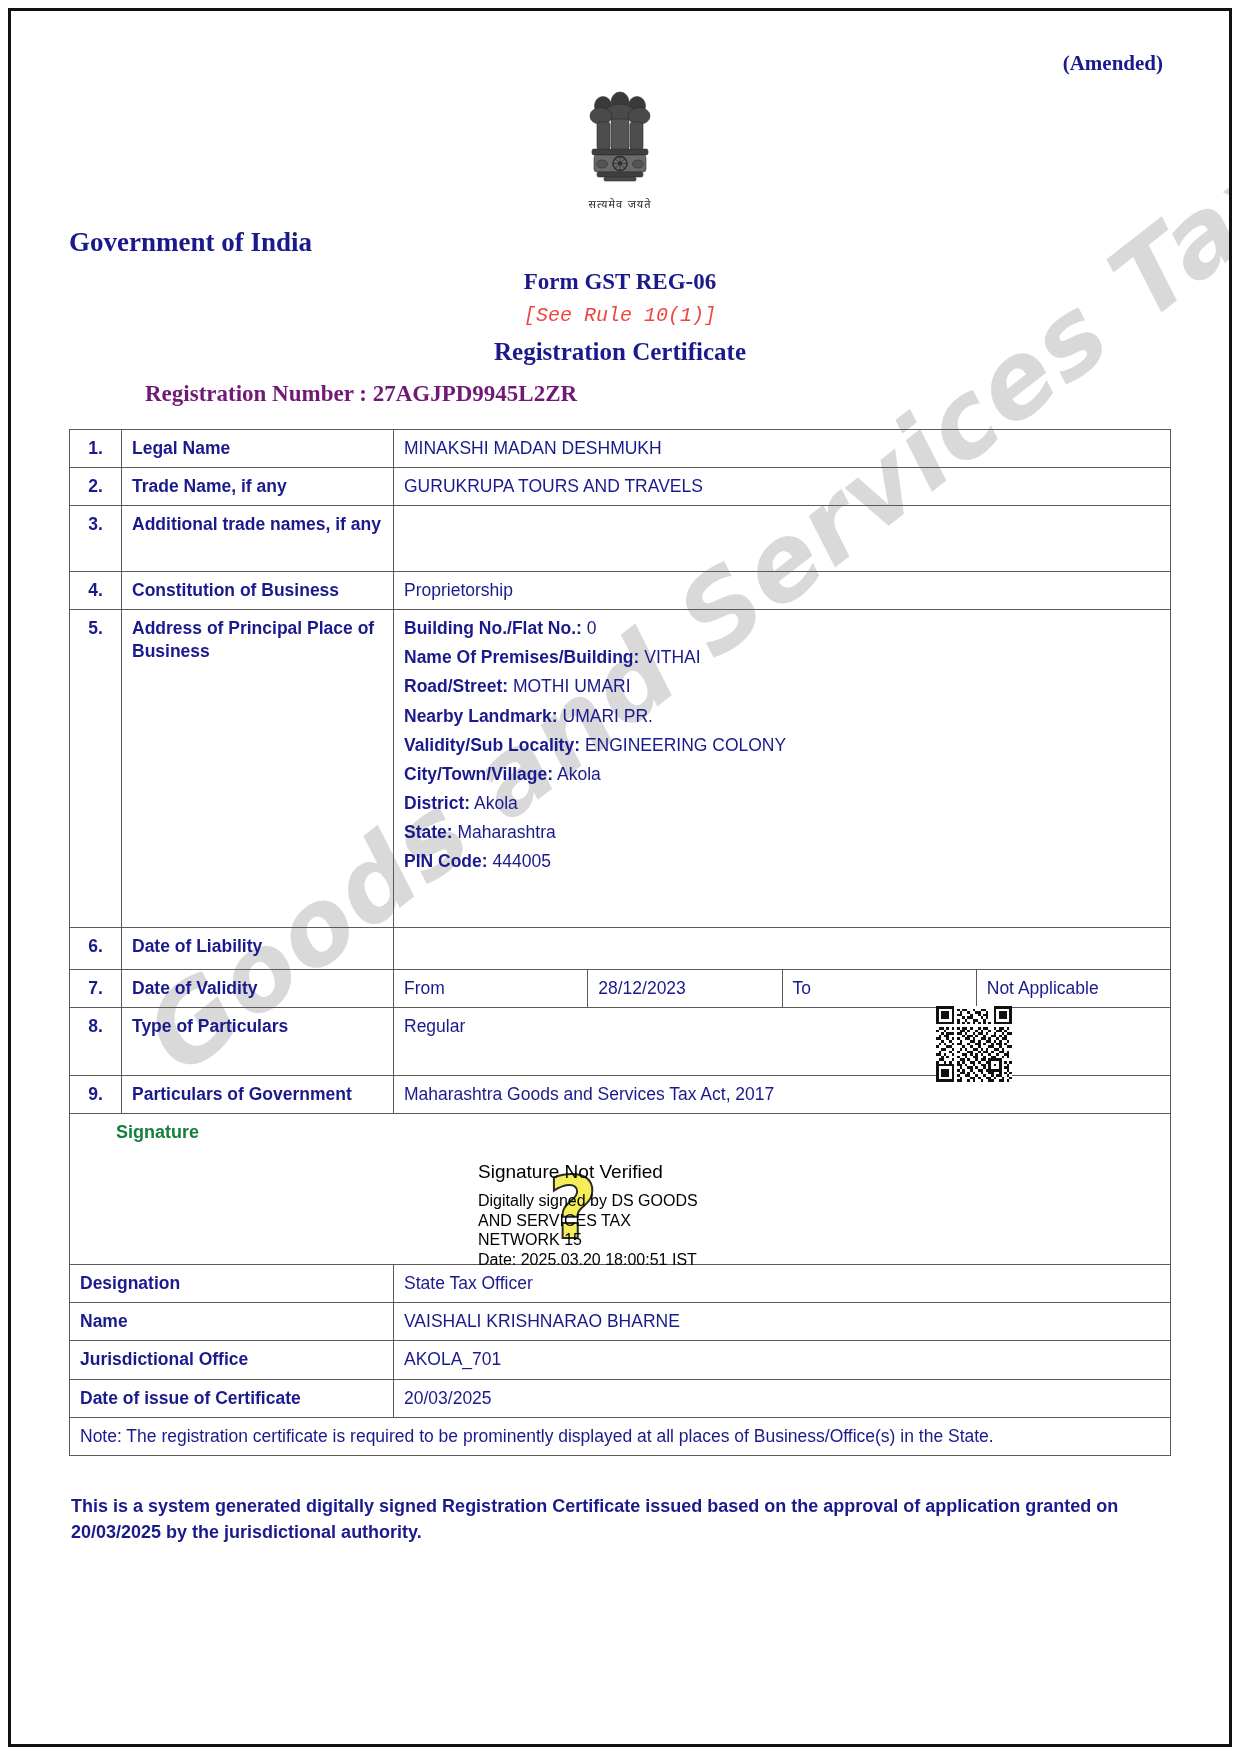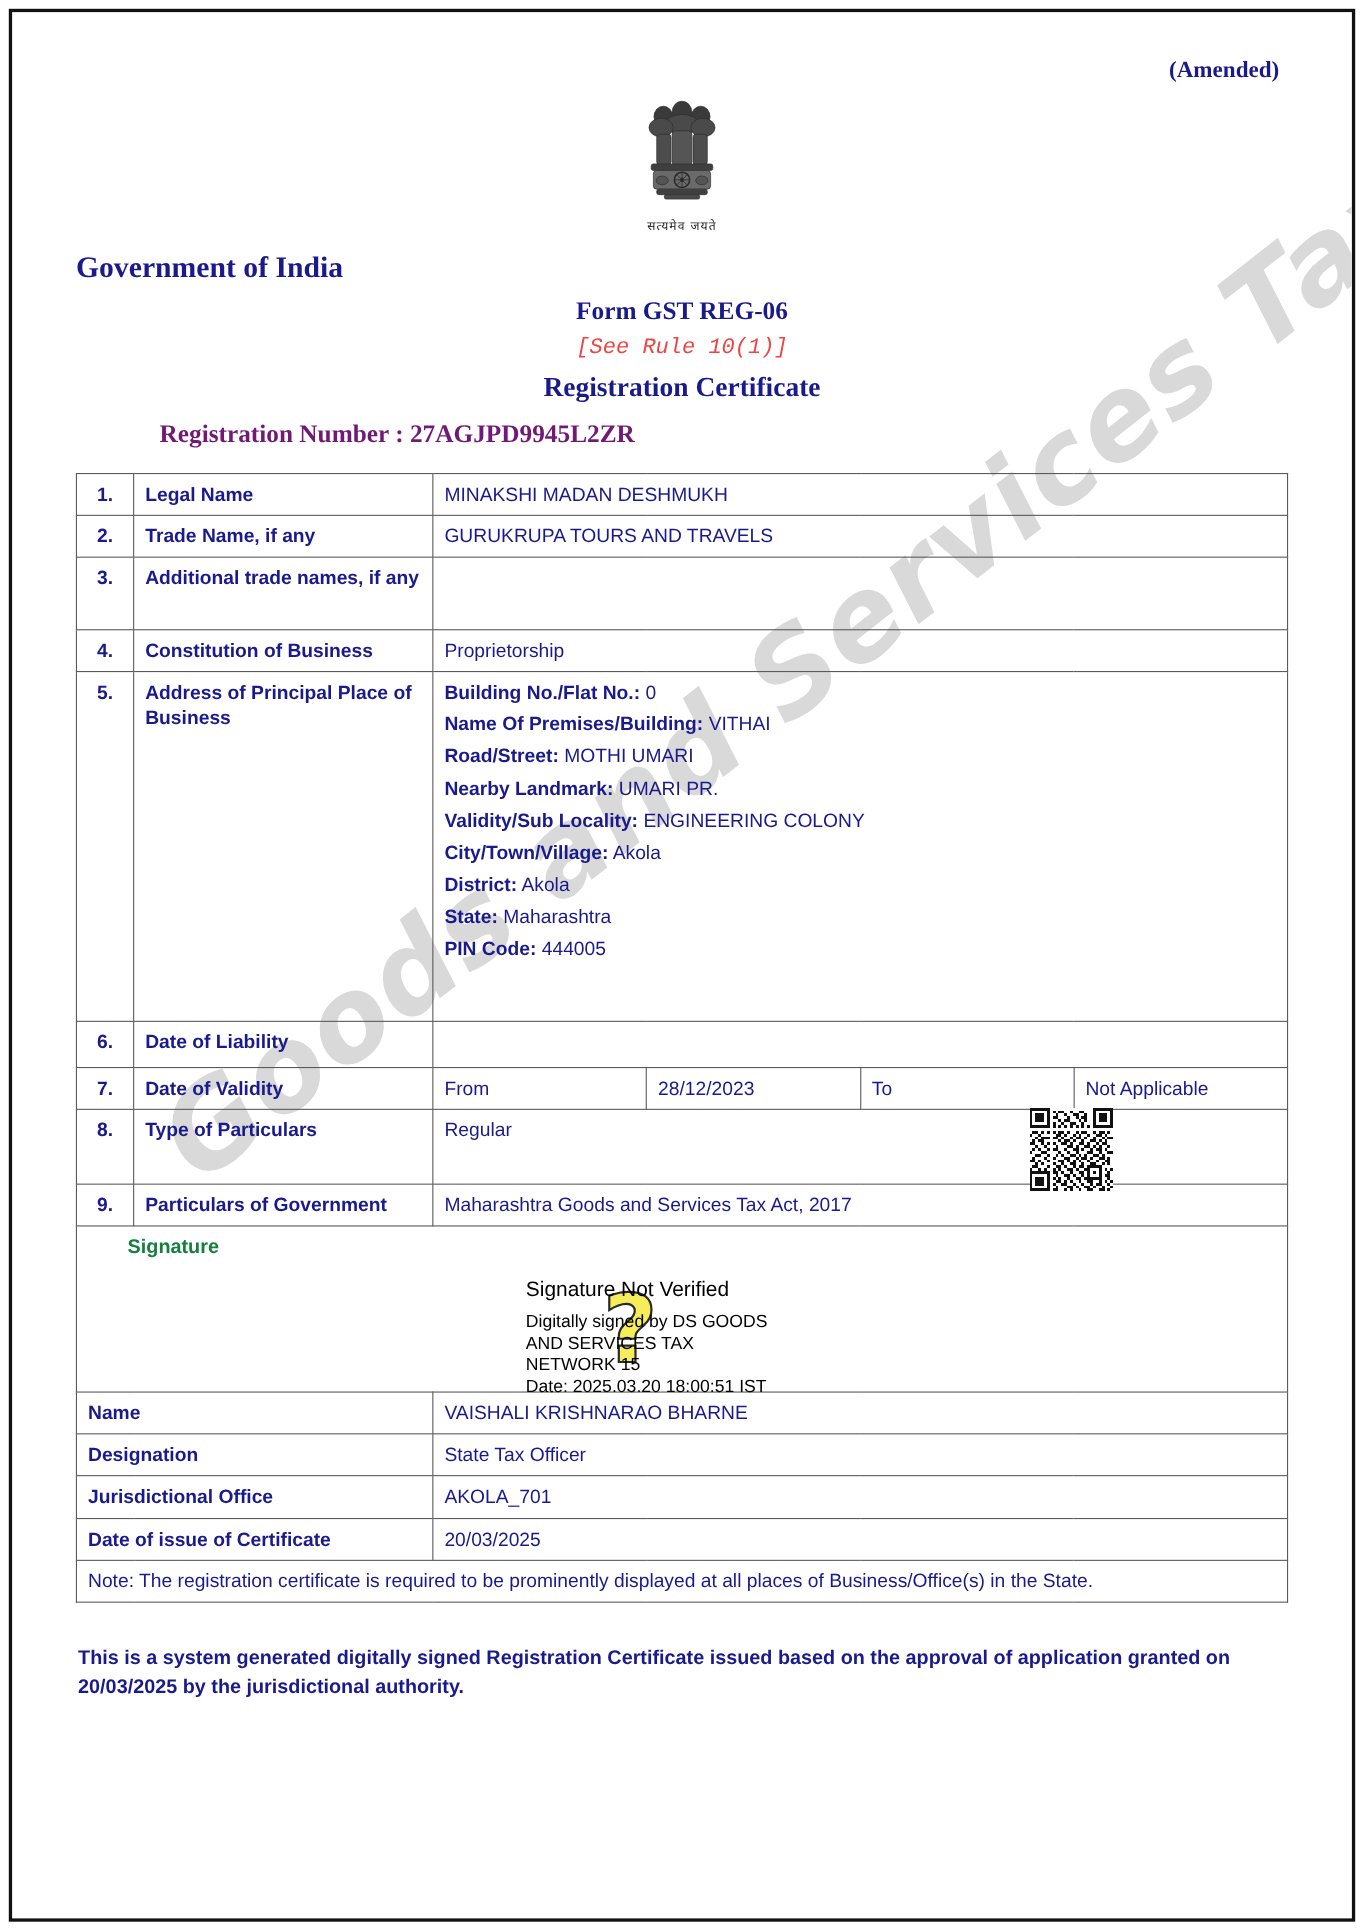--- a/index.html
+++ b/index.html
@@ -625,26 +625,26 @@
                     <div>AND SERVICES TAX</div>
                     <div>NETWORK 15</div>
                     <div>Date: 2025.03.20 18:00:51 IST</div>
                   </div>
                 </div>
               </div>
             </td>
           </tr>
 
           <tr>
+            <td class="lbl bold" colspan="2">Designation</td>
+            <td class="val" colspan="4">State Tax Officer</td>
+          </tr>
+          <tr>
             <td class="lbl bold" colspan="2">Name</td>
             <td class="val" colspan="4">VAISHALI KRISHNARAO BHARNE</td>
-          </tr>
-          <tr>
-            <td class="lbl bold" colspan="2">Designation</td>
-            <td class="val" colspan="4">State Tax Officer</td>
           </tr>
           <tr>
             <td class="lbl bold" colspan="2">Jurisdictional Office</td>
             <td class="val" colspan="4">AKOLA_701</td>
           </tr>
           <tr>
             <td class="lbl bold" colspan="2">Date of issue of Certificate</td>
             <td class="val" colspan="4">20/03/2025</td>
           </tr>
 

